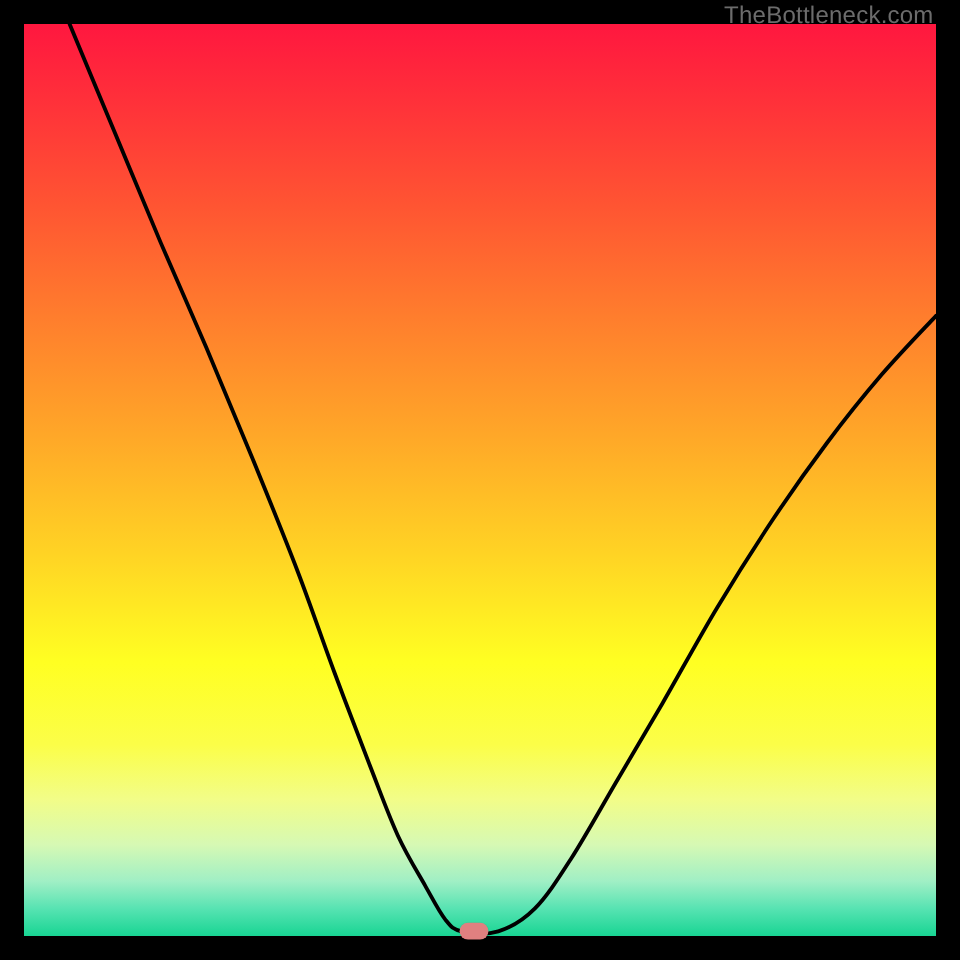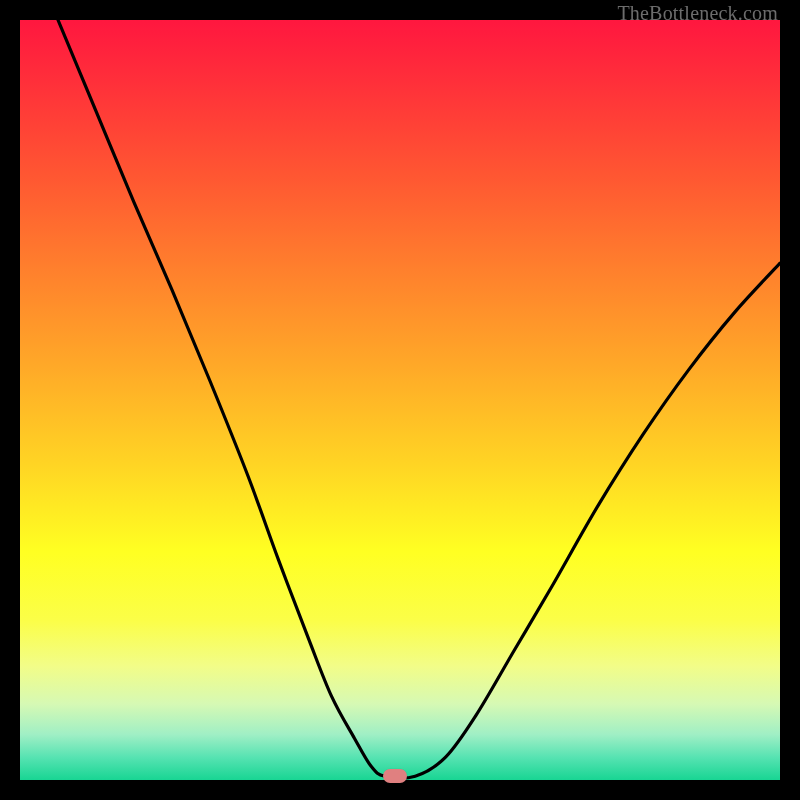--- a/index.html
+++ b/index.html
@@ -54,21 +54,20 @@
     box-shadow: 0 0 0 0.5px rgba(0,0,0,0.05);
   }
   .watermark {
     position: absolute;
     top: 2px;
     right: 22px;
     color: #6c6c6c;
     font-size: 20px;
     letter-spacing: 0.2px;
     font-weight: 400;
-    font-family: Liberation Serif, serif;
   }
 </style>
 </head>
 <body>
 
 <div class="frame">
 
   <div class="plot">
     <svg class="curve" viewBox="0 0 760 760" preserveAspectRatio="none">
       <path id="curve-path" fill="none" stroke="#000" stroke-width="3.2" stroke-linecap="round" stroke-linejoin="round" d="M 38.00 0.00 C 44.33 15.20, 63.33 60.80, 76.00 91.20 C 88.67 121.60, 101.33 152.63, 114.00 182.40 C 126.67 212.17, 139.33 240.03, 152.00 269.80 C 164.67 299.57, 177.33 329.97, 190.00 361.00 C 202.67 392.03, 216.60 426.23, 228.00 456.00 C 239.40 485.77, 248.27 512.37, 258.40 539.60 C 268.53 566.83, 279.93 596.60, 288.80 619.40 C 297.67 642.20, 304.00 659.93, 311.60 676.40 C 319.20 692.87, 327.81 706.55, 334.40 718.20 C 340.99 729.85, 346.05 739.99, 351.12 746.32 C 356.19 752.65, 357.45 754.55, 364.80 756.20 C 372.15 757.85, 385.07 759.37, 395.20 756.20 C 405.33 753.03, 415.47 747.33, 425.60 737.20 C 435.73 727.07, 444.60 713.13, 456.00 695.40 C 467.40 677.67, 481.33 652.33, 494.00 630.80 C 506.67 609.27, 518.07 590.27, 532.00 566.20 C 545.93 542.13, 562.40 511.73, 577.60 486.40 C 592.80 461.07, 608.00 437.00, 623.20 414.20 C 638.40 391.40, 653.60 369.87, 668.80 349.60 C 684.00 329.33, 699.20 310.33, 714.40 292.60 C 729.60 274.87, 752.40 251.43, 760.00 243.20"></path>

